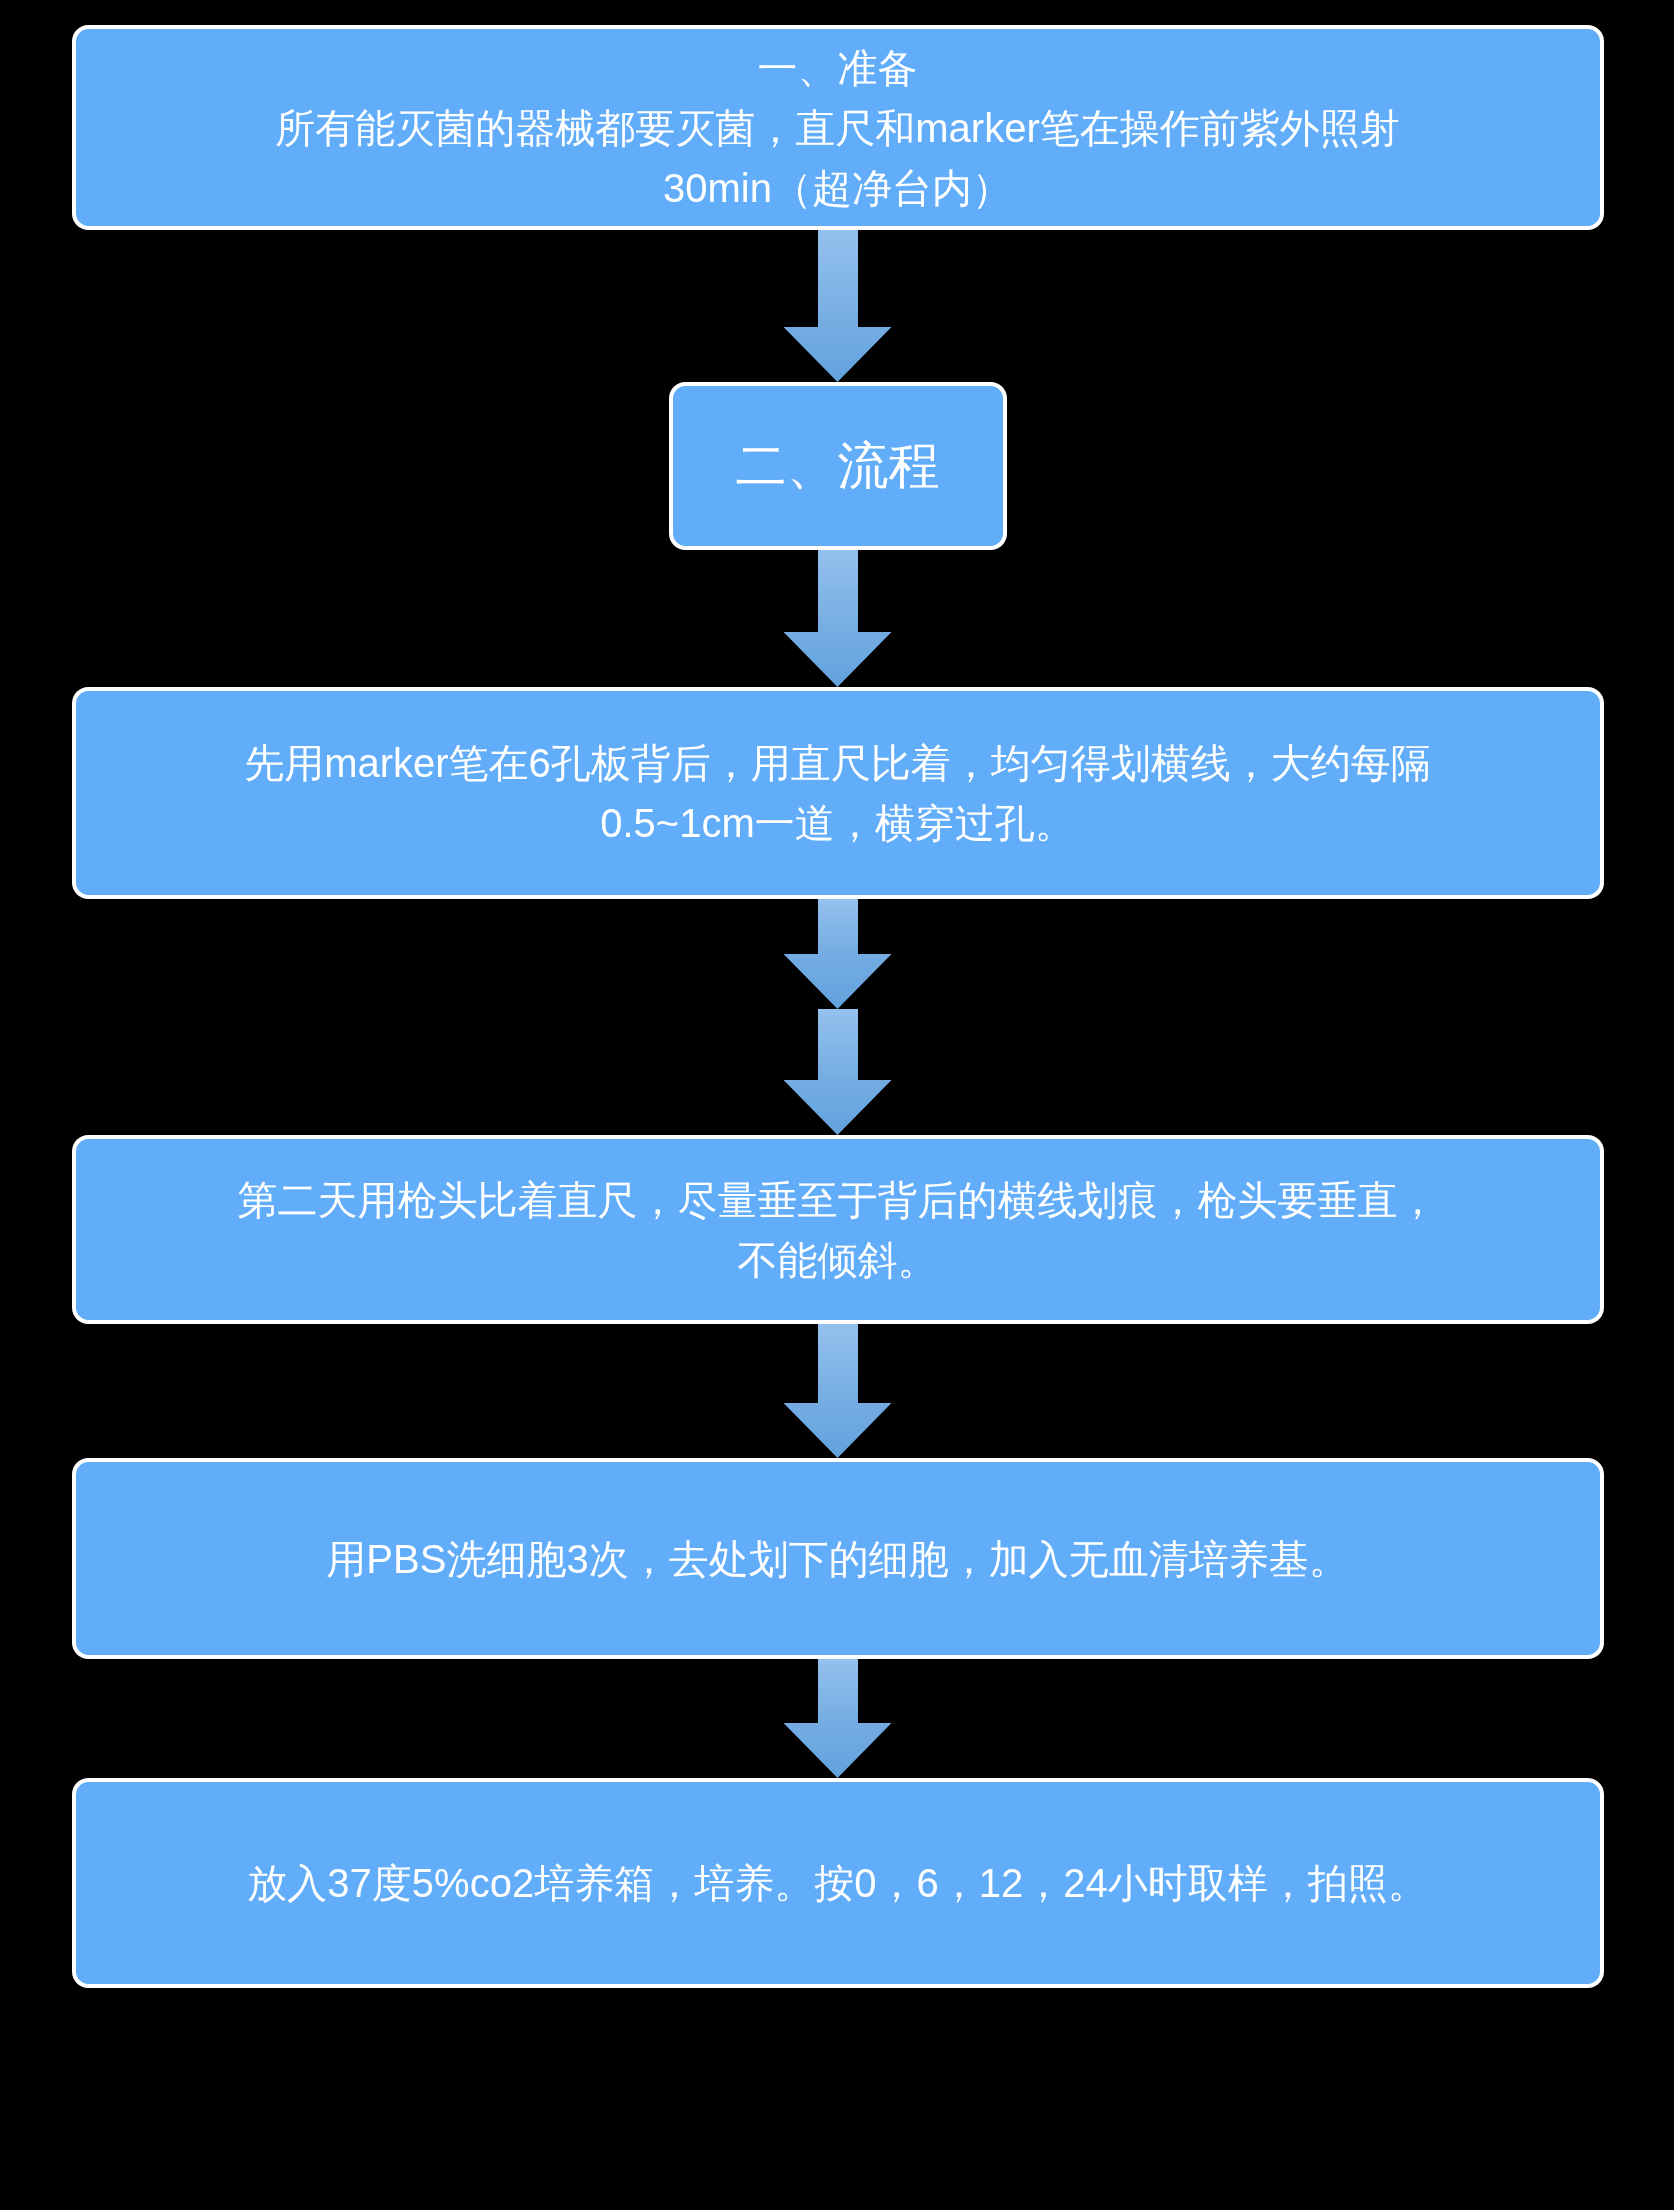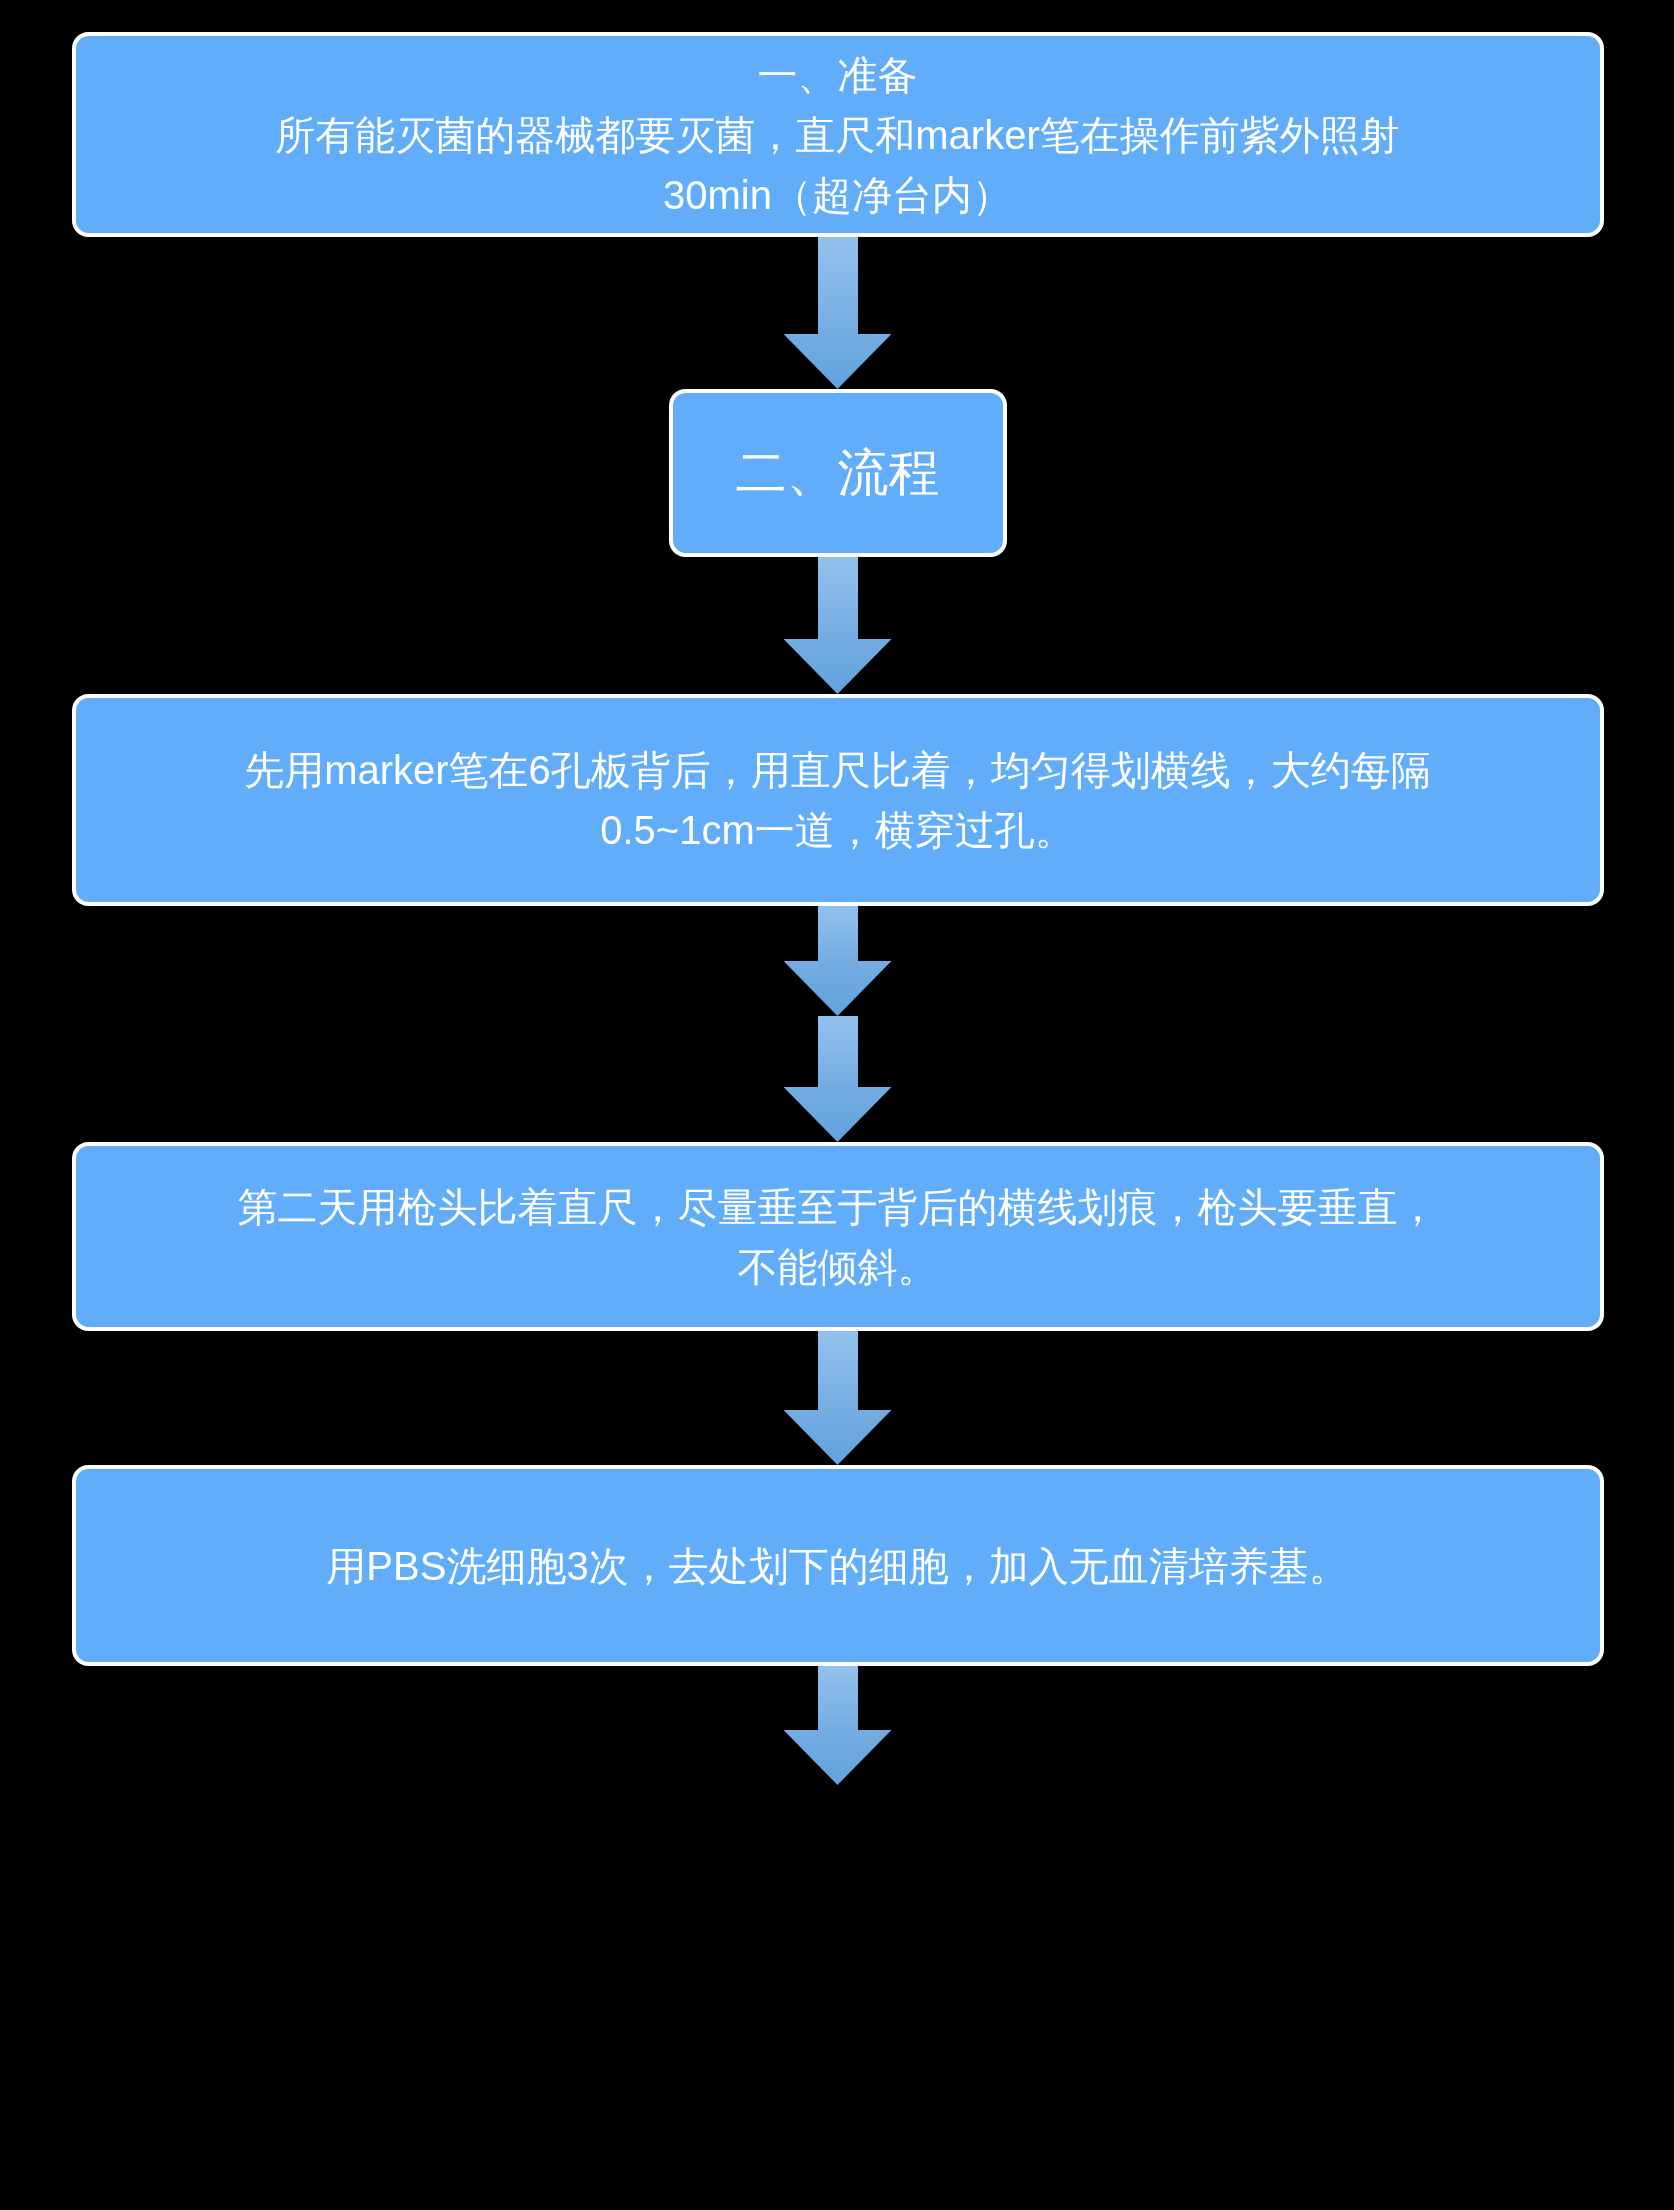--- a/index.html
+++ b/index.html
@@ -13,21 +13,21 @@
     height: 2210px;
     background: #000000;
     overflow: hidden;
     font-family: "Liberation Sans", "DejaVu Sans", sans-serif;
   }
   .flow-column {
     display: flex;
     flex-direction: column;
     align-items: center;
     width: 1675px;
-    padding-top: 32px;
+    padding-top: 25px;
     box-sizing: border-box;
   }
   .node {
     box-sizing: border-box;
     background: #61ADF9;
     border: 4.6px solid #FFFFFF;
     border-radius: 16.4px;
     color: #FFFFFF;
     display: flex;
     align-items: center;
@@ -135,16 +135,19 @@
 
     <div class="node node-wide h-box6">
       <div class="node-text">用PBS洗细胞3次，去处划下的细胞，加入无血清培养基。</div>
     </div>
 
     <div class="connector h-conn6">
       <div class="arrow-shaft"></div>
       <div class="arrow-head"></div>
     </div>
 
+    <div class="node node-wide h-box7">
+      <div class="node-text">放入37度5%co2培养箱，培养。按0，6，12，24小时取样，拍照。</div>
+    </div>
 
   </div>
 </div>
 
 
 </body></html>

